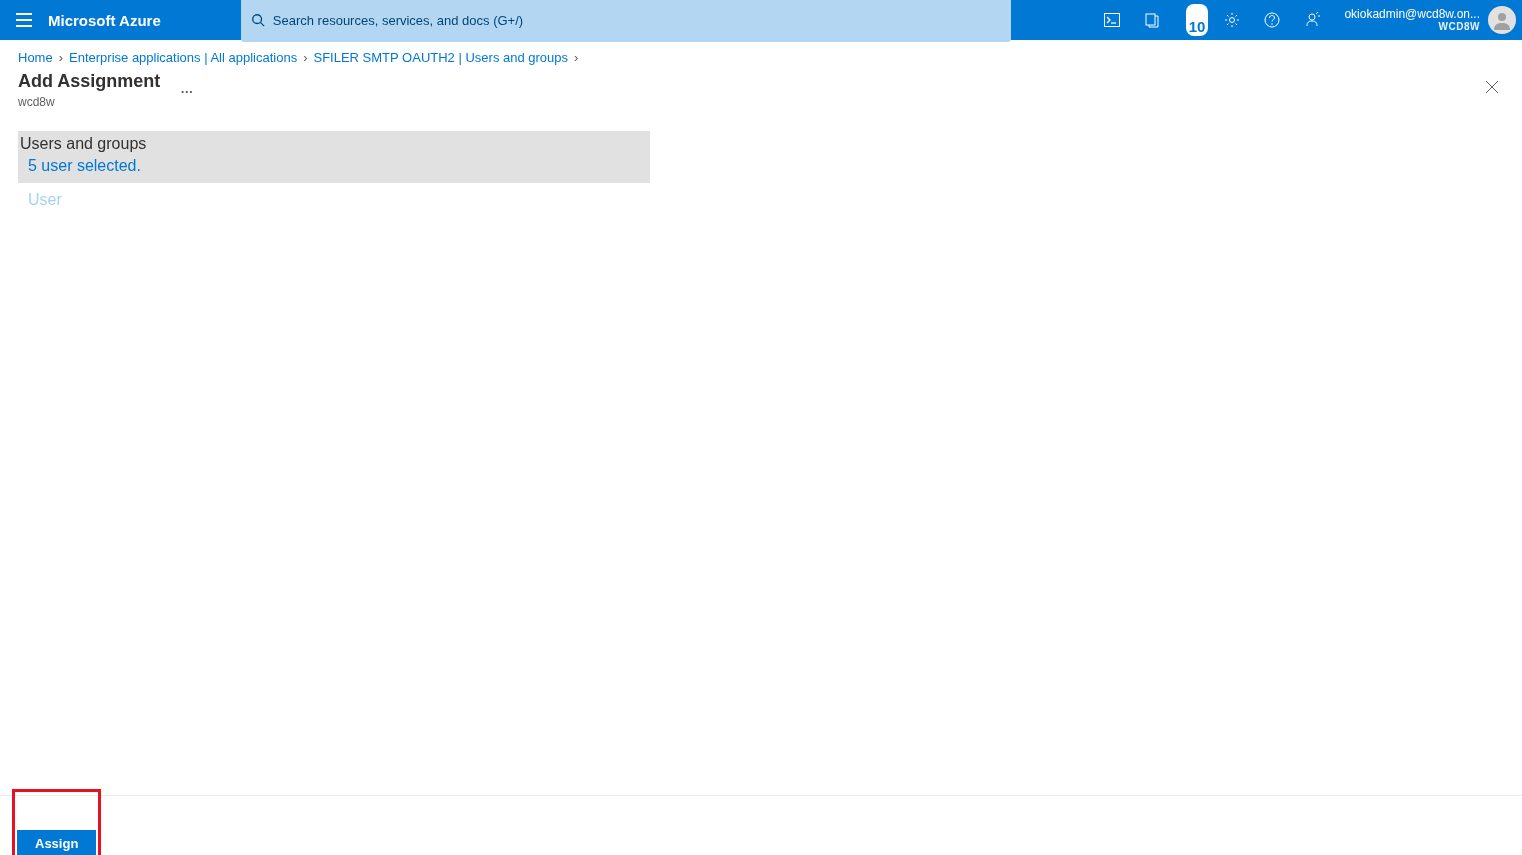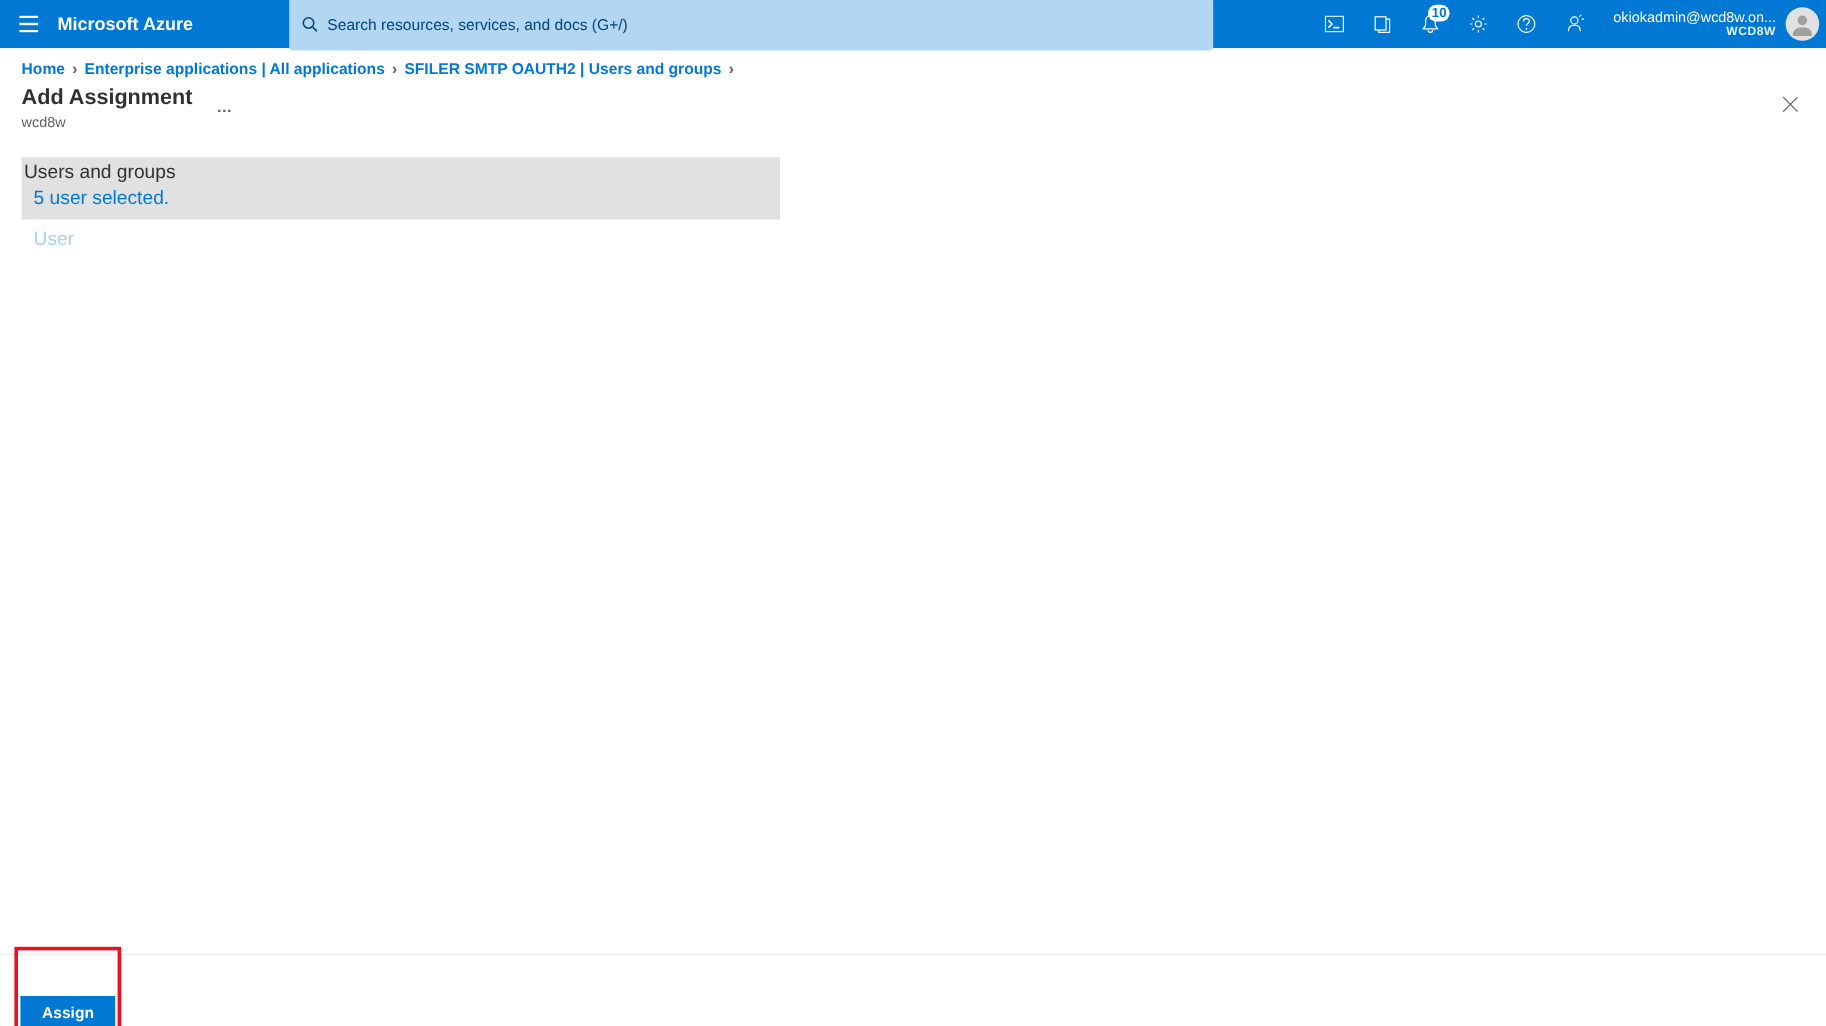--- a/index.html
+++ b/index.html
@@ -39,42 +39,41 @@
   .header-spacer { flex:1; }
   .header-icons { display:flex; align-items:center; height:100%; }
   .header-icon-btn {
     width: 40px; height: 40px;
     display:flex; align-items:center; justify-content:center;
     cursor:pointer; position: relative;
   }
   .badge {
     position:absolute; top:4px; right:4px;
     background:#fff; color:#0078d4;
-    border-radius:8px; font-size:11px; font-weight:600;
+    border-radius:8px; font-size:15px; font-weight:600;
     min-width:14px; height:14px; line-height:14px; text-align:center;
-    padding:0 3px;
+    padding:16px 3px;
   }
   .account-block {
     display:flex; align-items:center; gap:8px;
     padding: 0 6px 0 12px; height:100%; cursor:pointer;
   }
   .account-text { text-align:right; line-height:1.2; }
   .account-email { font-size:12px; }
   .account-tenant { font-size:10px; font-weight:600; letter-spacing:0.5px; opacity:0.9; }
   .avatar {
     width:28px; height:28px; border-radius:50%;
     background:#e1e1e1; display:flex; align-items:center; justify-content:center;
   }
 
   
   .breadcrumb-bar {
     padding: 10px 18px 6px 18px;
     display:flex; align-items:center; gap:6px;
     font-size: 13px;
-    font-weight: bold;
   }
   .breadcrumb-item { color:#0078d4; cursor:pointer; }
   .breadcrumb-sep { color:#605e5c; }
 
   
   .title-row {
     display:flex; align-items:flex-start;
     padding: 0 18px;
     position: relative;
   }

